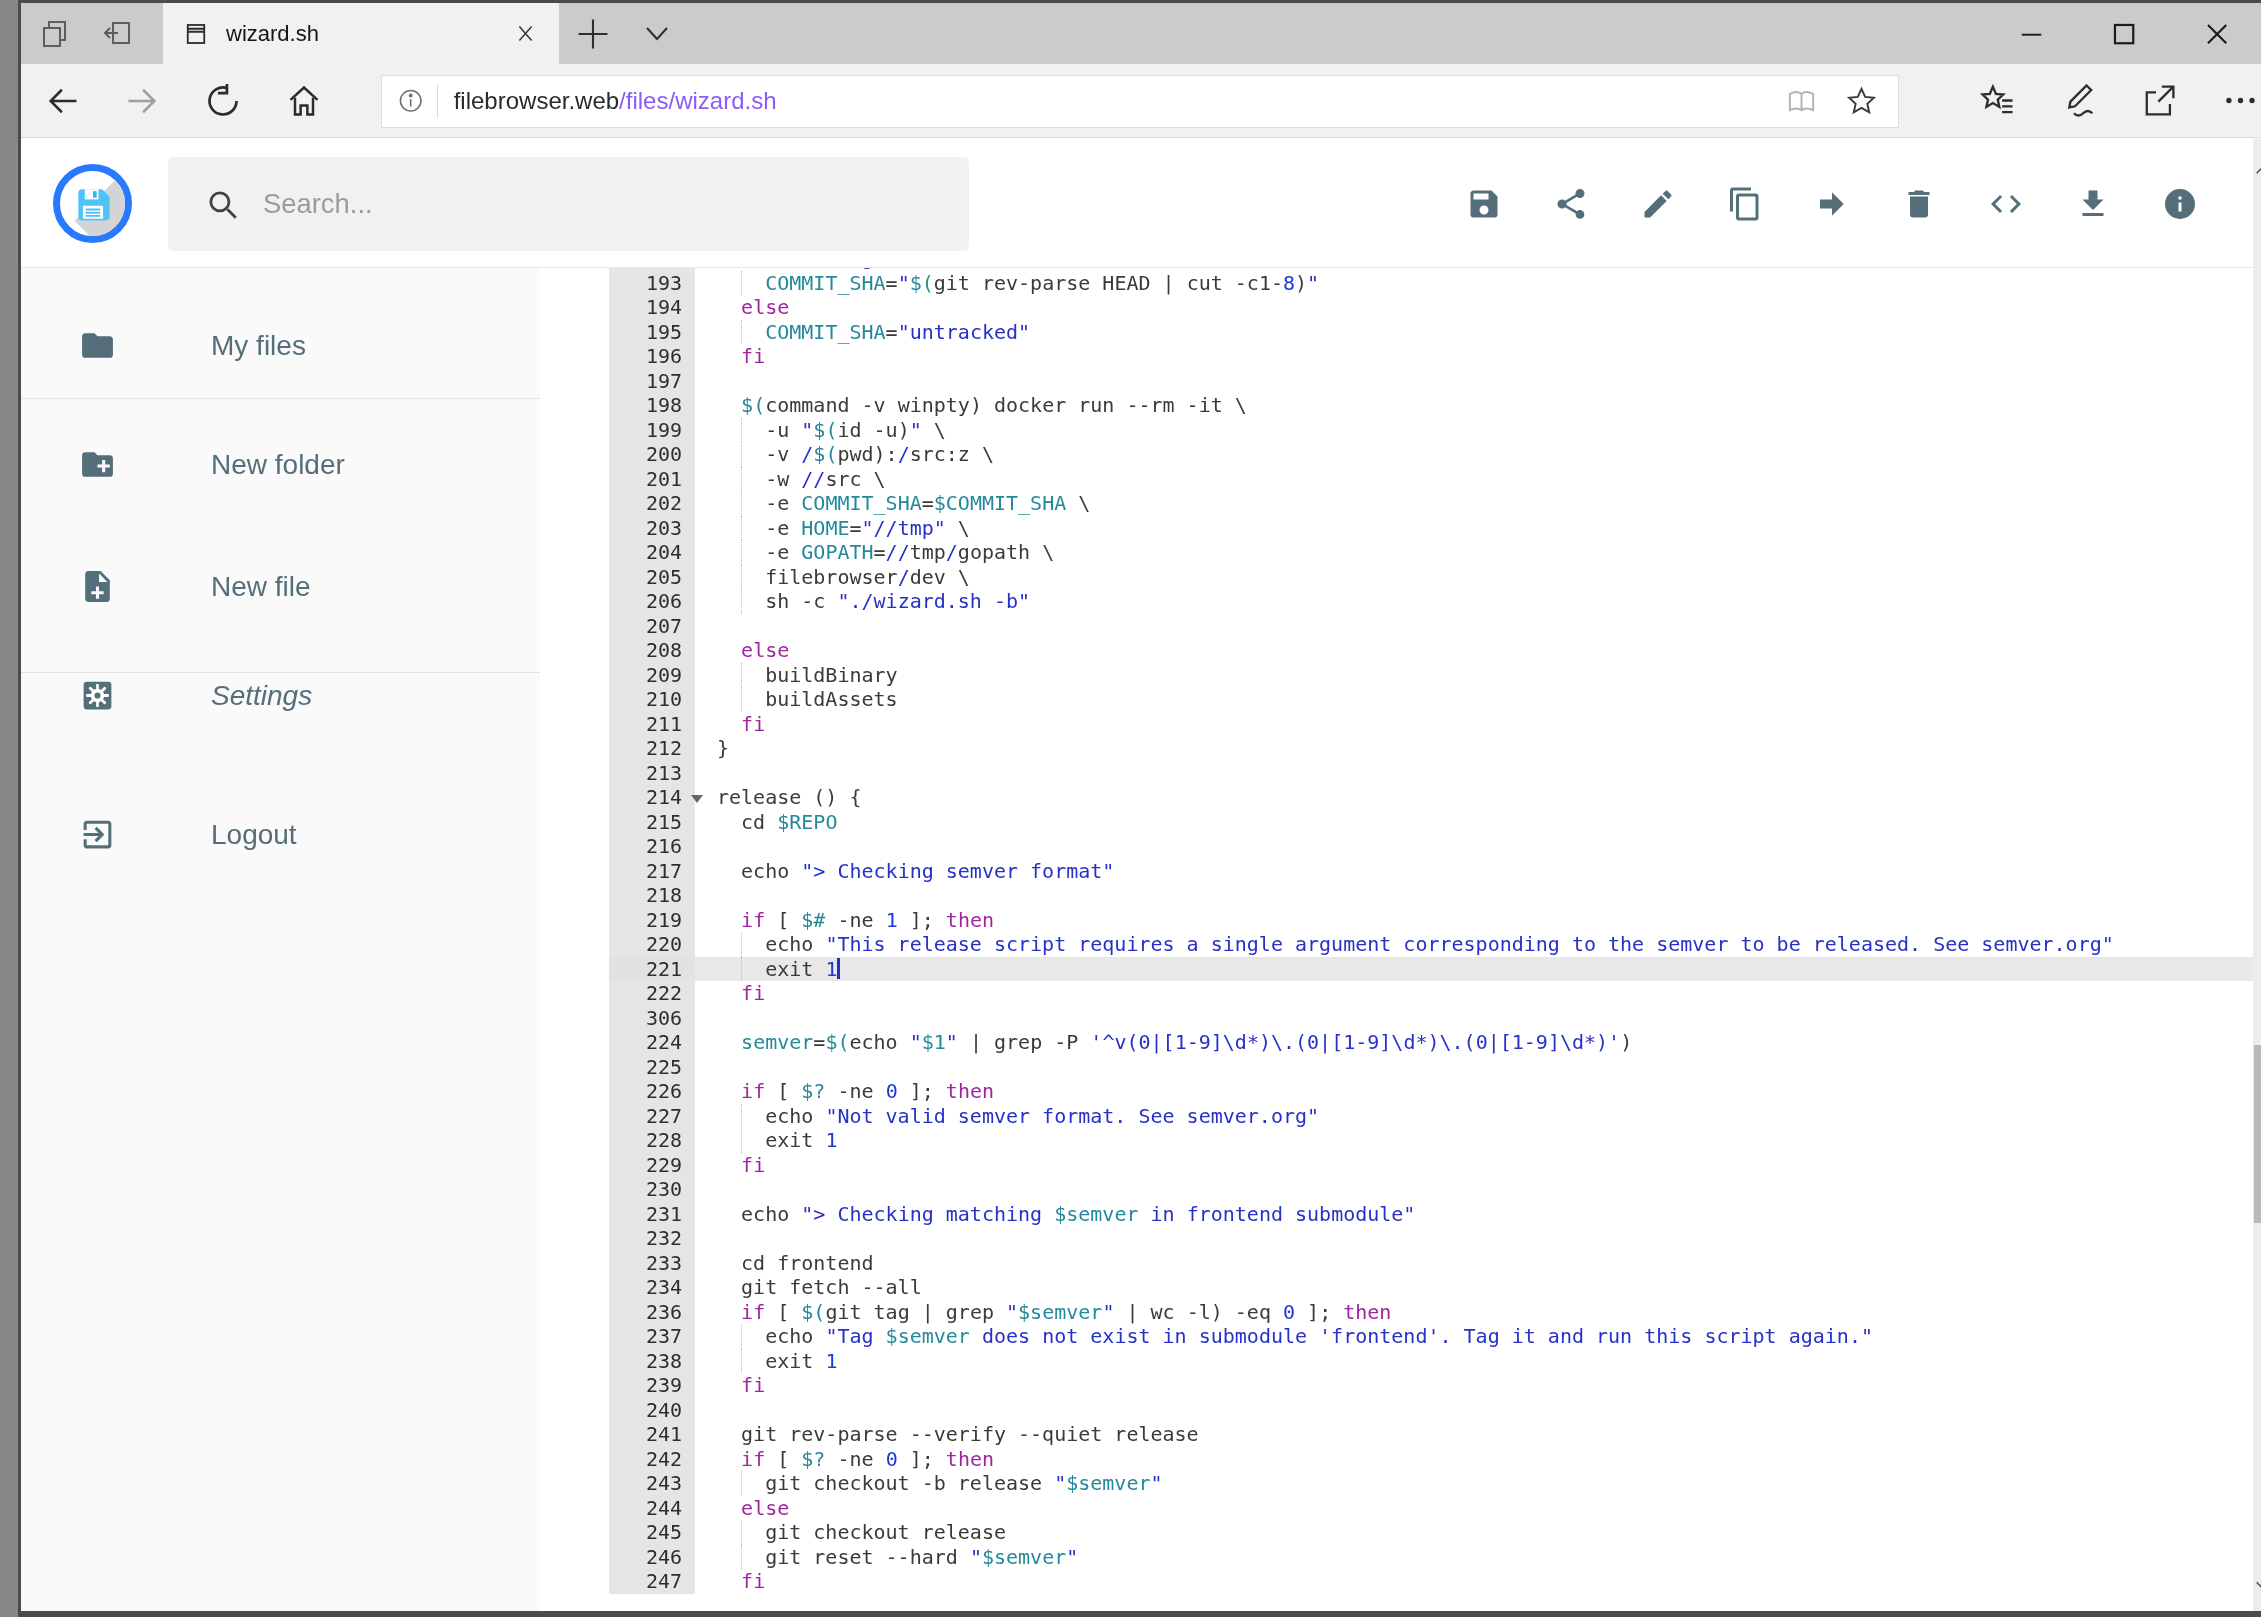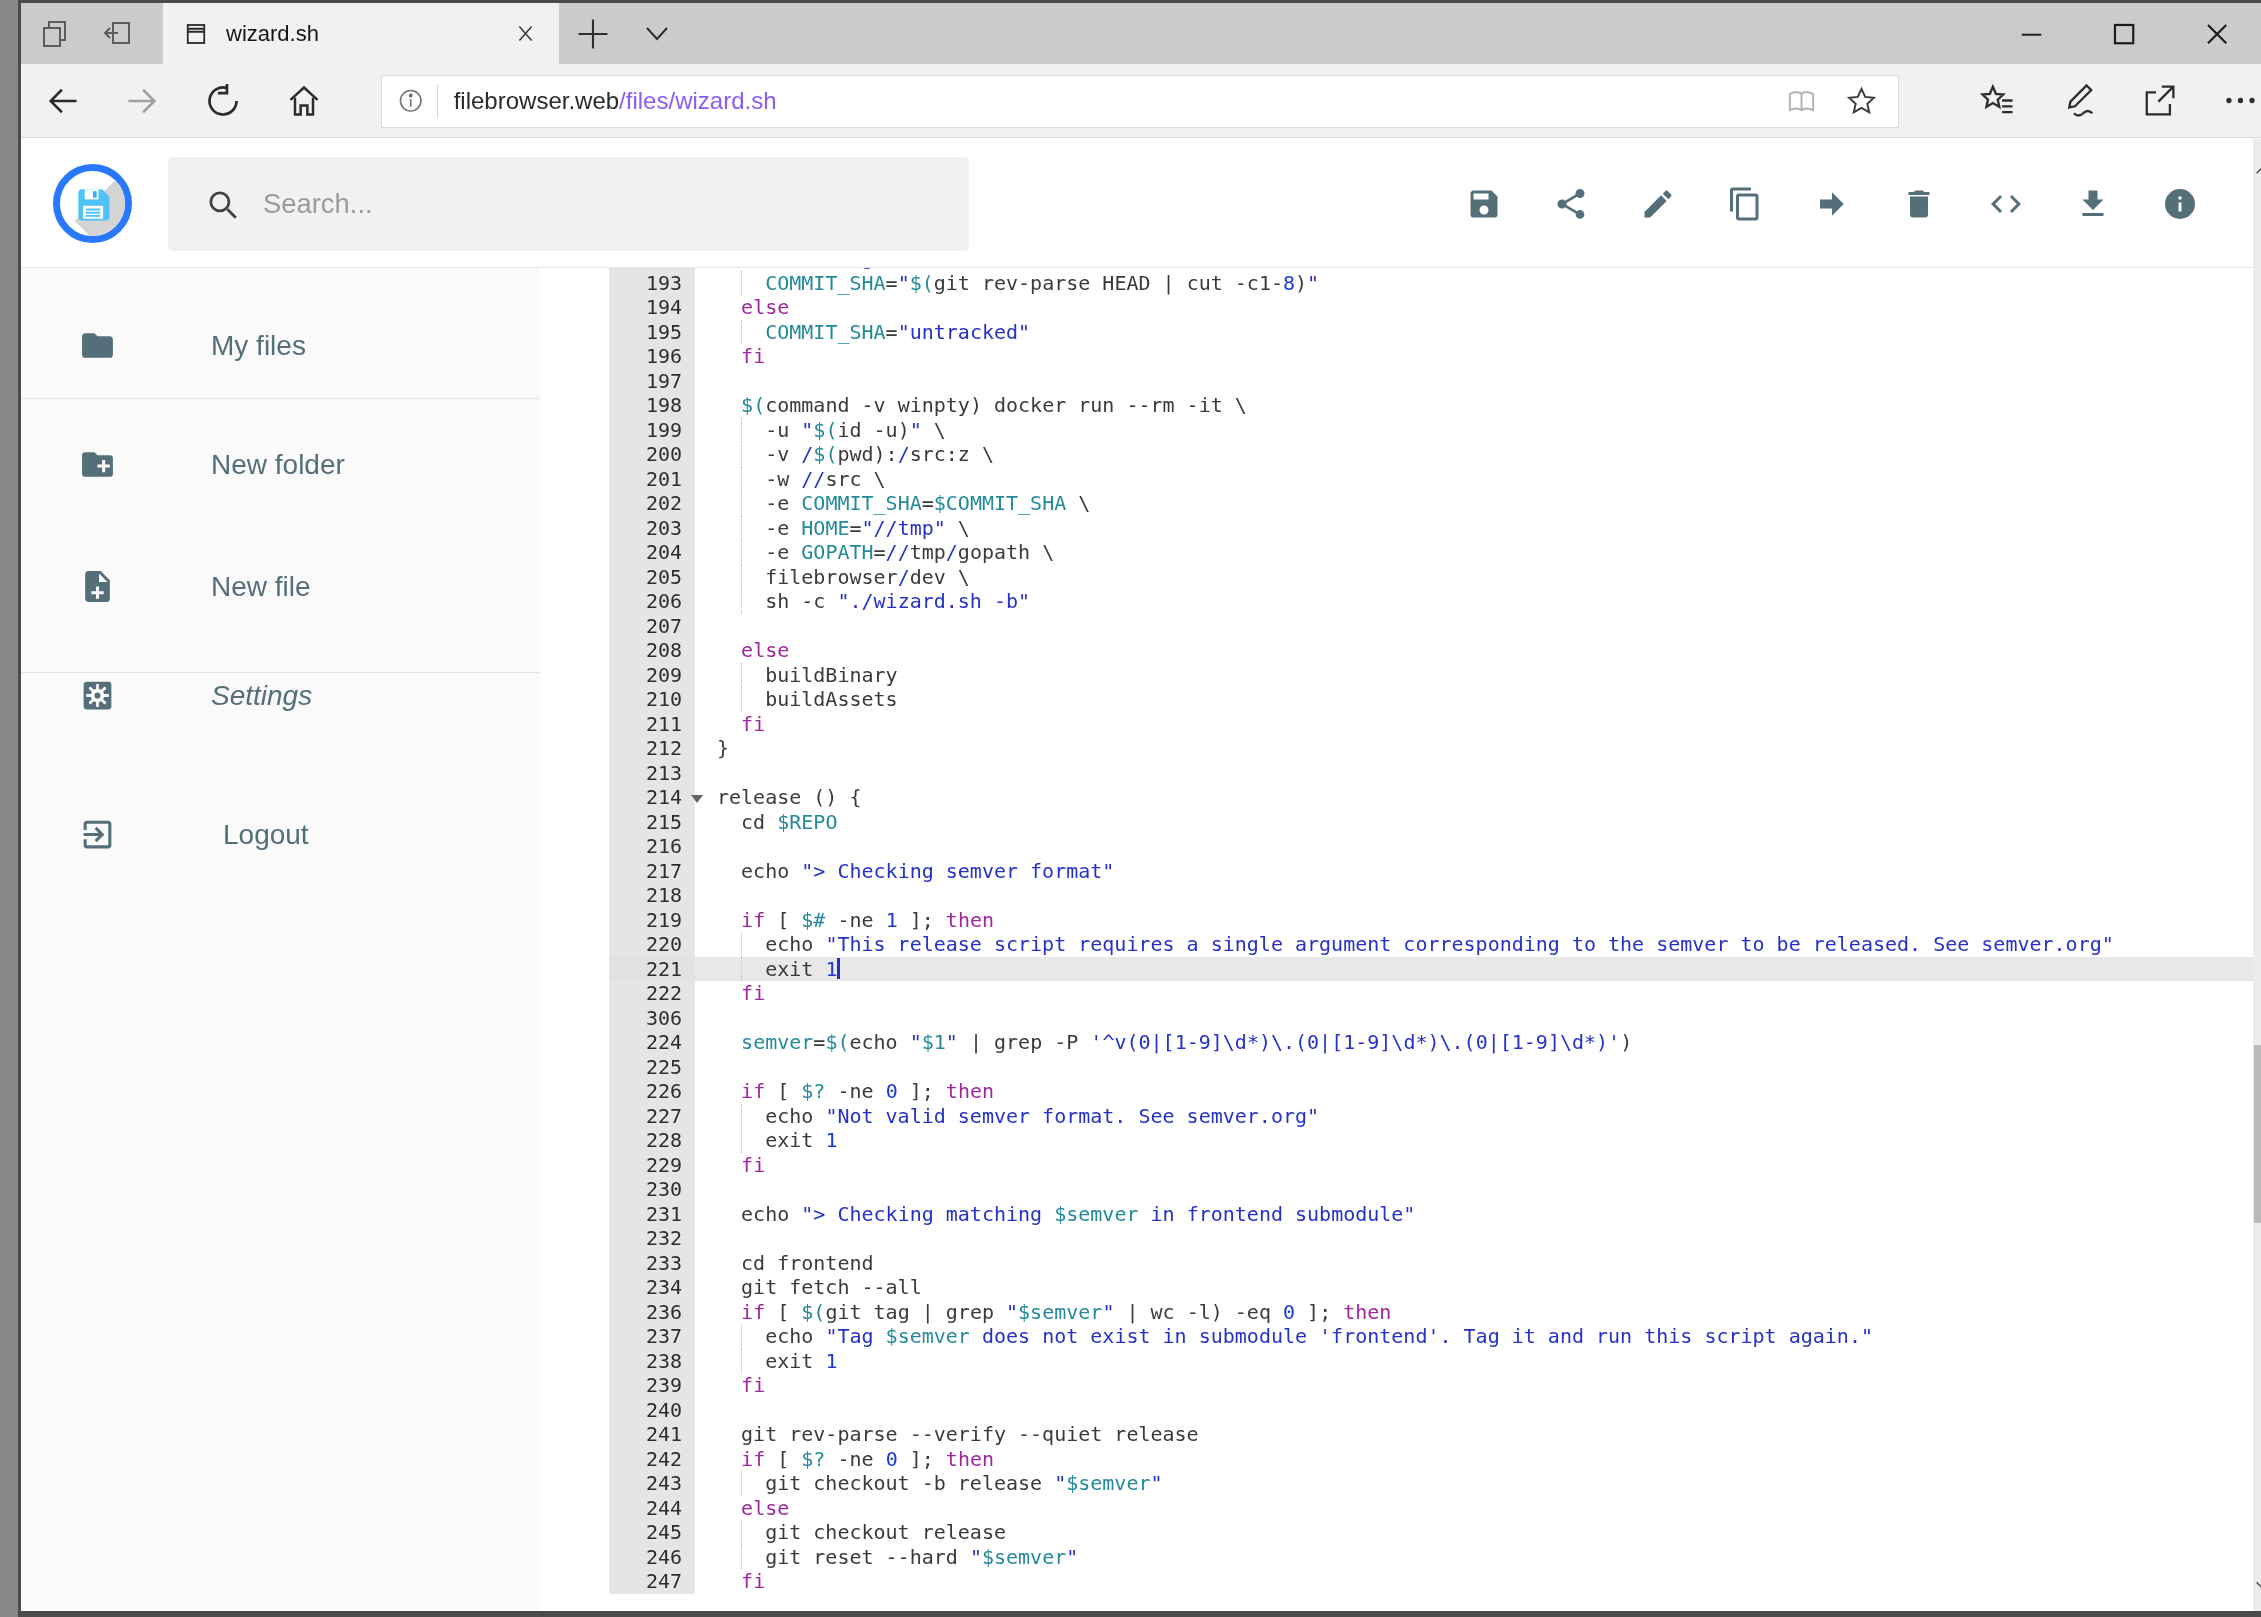--- a/index.html
+++ b/index.html
@@ -260,21 +260,21 @@
               <rect x="11.1" y="4.6" width="1.8" height="3.4" rx="0.5" transform="rotate(135 12 12)"></rect>
               <rect x="11.1" y="4.6" width="1.8" height="3.4" rx="0.5" transform="rotate(180 12 12)"></rect>
               <rect x="11.1" y="4.6" width="1.8" height="3.4" rx="0.5" transform="rotate(225 12 12)"></rect>
               <rect x="11.1" y="4.6" width="1.8" height="3.4" rx="0.5" transform="rotate(270 12 12)"></rect>
               <rect x="11.1" y="4.6" width="1.8" height="3.4" rx="0.5" transform="rotate(315 12 12)"></rect>
             </g>
             <circle cx="12" cy="12" r="2" fill="currentColor"></circle>
           </svg>
           <span class="lbl">Settings</span>
         </div>
-        <div class="side-item" style="top: 538px; gap: 12px;">
+        <div class="side-item" style="top: 538px;">
           <svg viewBox="0 0 24 24">
             <path d="M19,3H5C3.89,3 3,3.89 3,5V9H5V5H19V19H5V15H3V19A2,2 0 0,0 5,21H19A2,2 0 0,0 21,19V5C21,4 20.1,3 19,3M10.08,15.58L11.5,17L16.5,12L11.5,7L10.08,8.41L12.67,11H3V13H12.67L10.08,15.58Z" fill="currentColor" fill-rule="evenodd"></path>
           </svg>
           <span class="lbl">Logout</span>
         </div>
       </div>
     <div class="editor">
       <div>
           <div class="row clip">
             <div class="spacer"></div>

